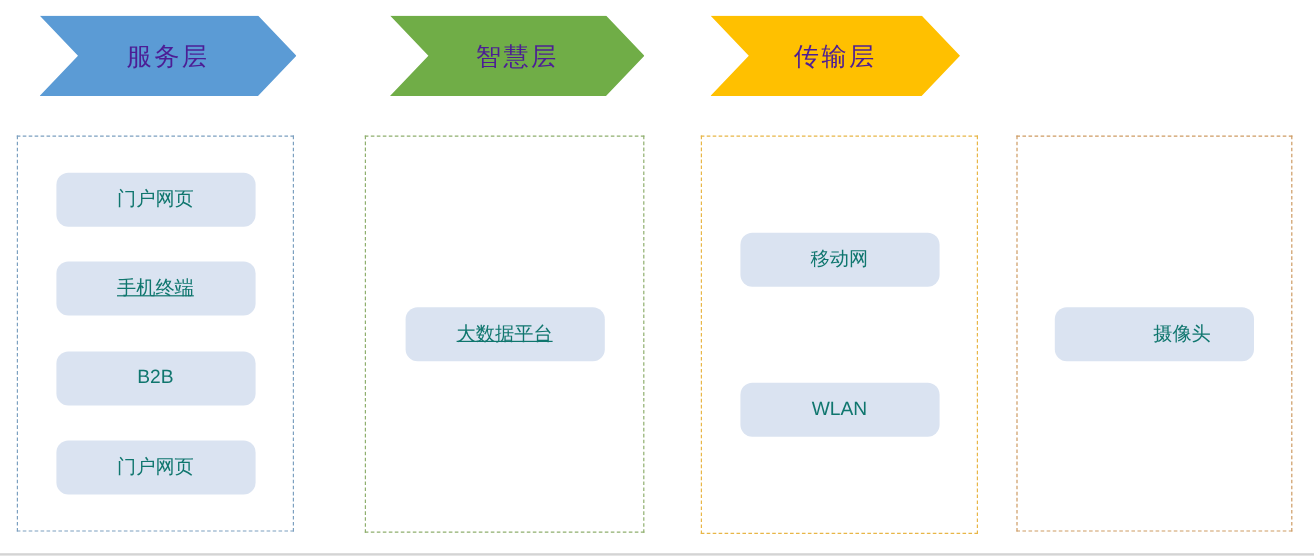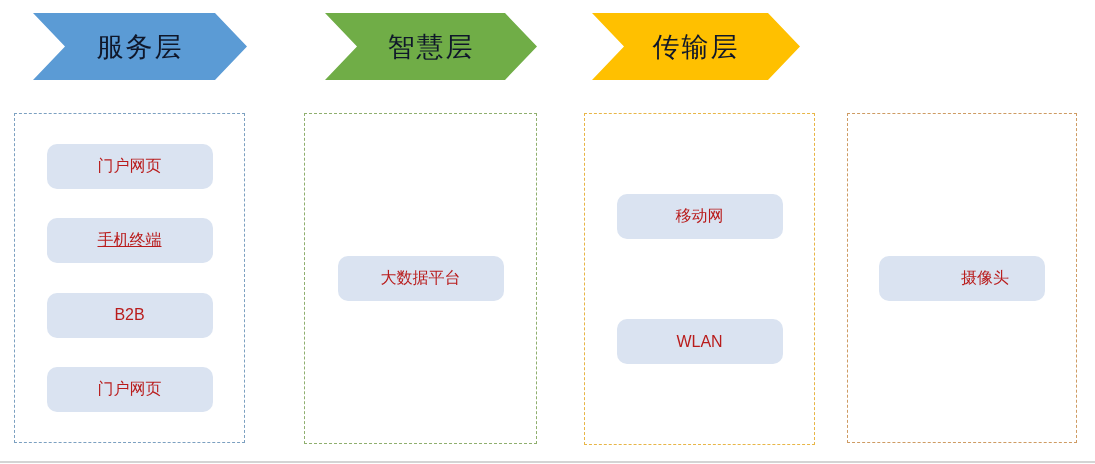--- a/index.html
+++ b/index.html
@@ -14,43 +14,43 @@
     background: #ffffff;
   }
   
   .arrow {
     position: absolute;
     top: 13px; height: 67px;
     display: flex; align-items: center; justify-content: center;
     clip-path: polygon(0 0, calc(100% - 32px) 0, 100% 50%, calc(100% - 32px) 100%, 0 100%, 32px 50%);
   }
   .arrow .arrow-label {
-    color: #0f172a;
-    font-size: 27px;
+    color: #4c1d95;
+    font-size: 21px;
     letter-spacing: 2px;
     text-align: left;
   }
   
   .group-box {
     position: absolute;
     top: 113px;
     border: 1px dashed #999;
     background: #ffffff;
     display: flex;
     flex-direction: column;
     align-items: center;
     justify-content: space-evenly;
   }
   
   .item {
     width: 166px; height: 45px;
     border-radius: 10px;
     display: flex; align-items: center; justify-content: center;
     font-size: 16px;
-    color: #b91c1c;
+    color: #0f766e;
     text-align: center;
     flex: 0 0 auto;
   }
   .divider {
     position: absolute;
     left: 0; top: 461px;
     width: 1095px; height: 2px;
     background: #d4d4d4;
   }
   
@@ -79,21 +79,21 @@
   </div>
 
   <div class="group-box" id="box-0" style="border-color: rgb(124, 160, 192);">
     <div class="item" style="background-color: rgb(218, 227, 241);">门户网页</div>
     <div class="item" style="background-color: rgb(218, 227, 241); text-decoration: underline;">手机终端</div>
     <div class="item" style="background-color: rgb(218, 227, 241);">B2B</div>
     <div class="item" style="background-color: rgb(218, 227, 241);">门户网页</div>
   </div>
 
   <div class="group-box" id="box-1" style="border-color: rgb(143, 175, 110);">
-    <div class="item" style="background-color: rgb(218, 227, 241);">大数据平台</div>
+    <div class="item" style="background-color: rgb(218, 227, 241); text-decoration: underline;">大数据平台</div>
   </div>
 
   <div class="group-box" id="box-2" style="border-color: rgb(232, 182, 71);">
     <div class="item" style="background-color: rgb(218, 227, 241);">移动网</div>
     <div class="item" style="background-color: rgb(218, 227, 241);">WLAN</div>
   </div>
 
   <div class="group-box" id="box-3" style="border-color: rgb(206, 155, 99);">
     <div class="item" style="background-color: rgb(218, 227, 241); padding-left: 46px;">摄像头</div>
   </div>

